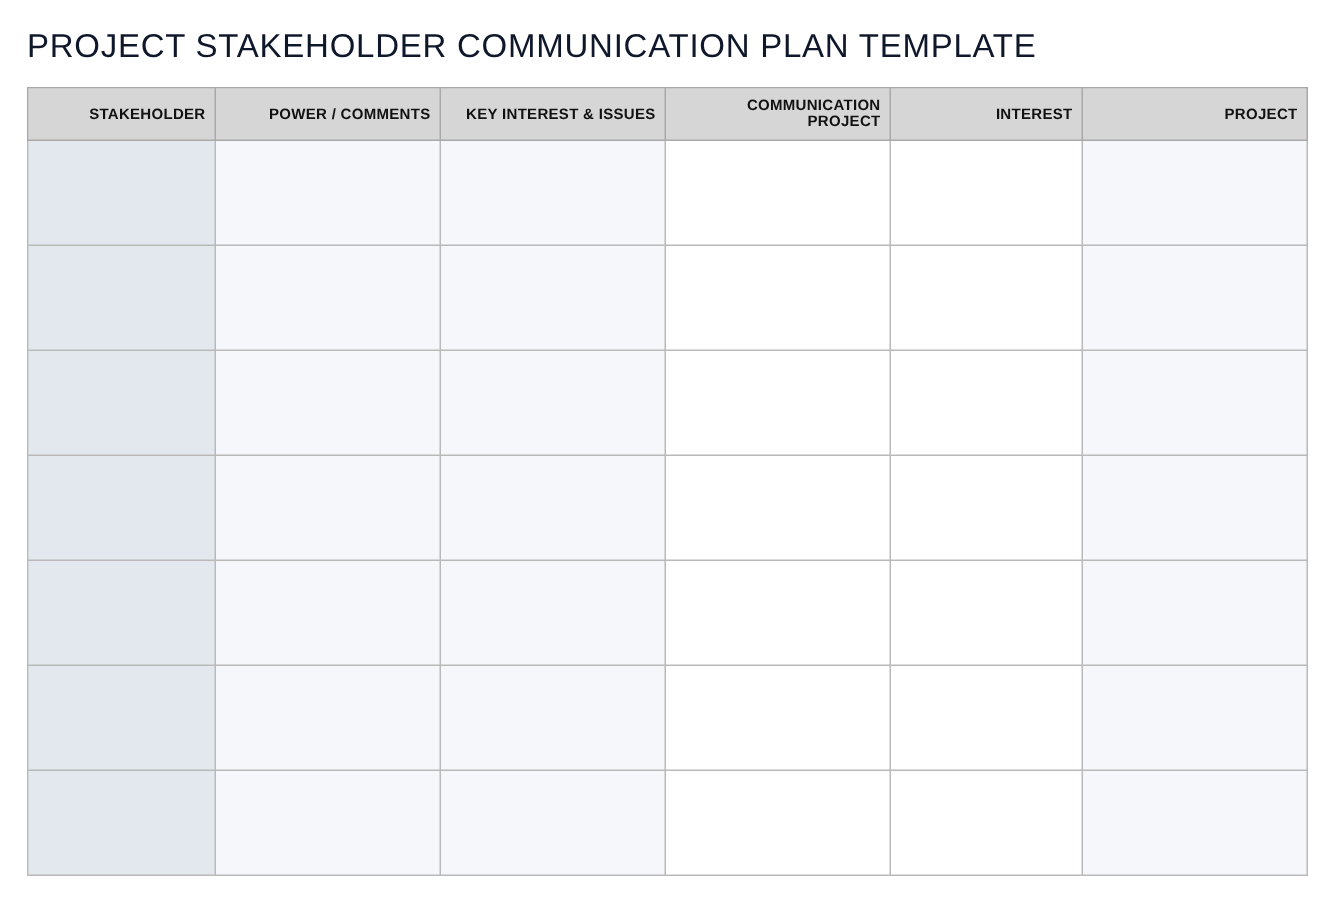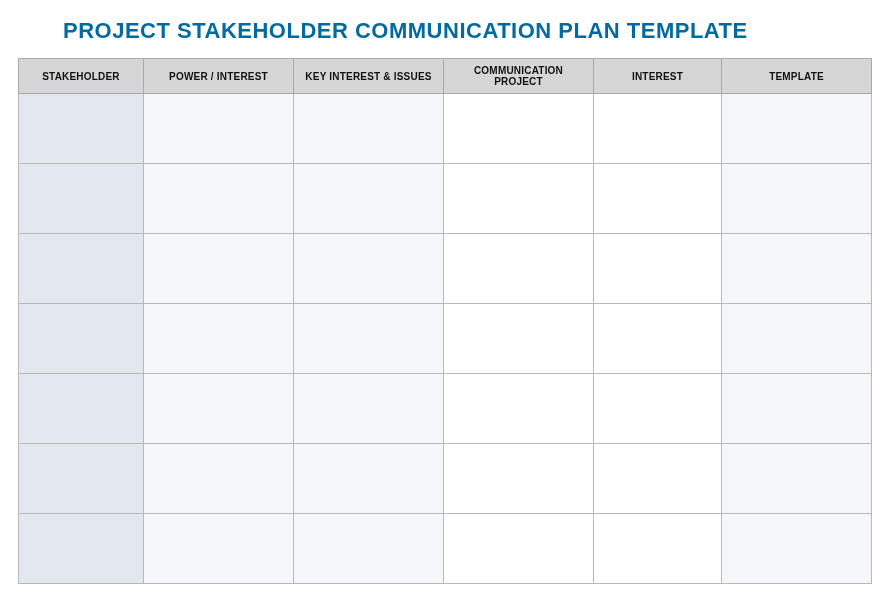--- a/index.html
+++ b/index.html
@@ -8,35 +8,34 @@
       padding: 0;
     }
     body {
       font-family: Arial, Helvetica, sans-serif;
       background: #ffffff;
       padding: 18px;
       width: 889px;
     }
     .page-title {
       font-size: 22px;
-      font-weight: 700;
-      color: #0369a1;
+      font-weight: 400;
+      color: #0f172a;
       letter-spacing: 0.5px;
       margin-bottom: 14px;
-      margin-left: 45px;
     }
     .plan-table {
       width: 853px;
       border-collapse: collapse;
       table-layout: fixed;
     }
     .plan-table th {
       background: #d6d6d6;
       border: 1px solid #a9a9a9;
-      text-align: center;
+      text-align: right;
       font-size: 10px;
       font-weight: 700;
       color: #111;
       padding: 6px 6px;
       height: 24px;
       vertical-align: middle;
       letter-spacing: 0.2px;
     }
     .plan-table td {
       border: 1px solid #b9b9b9;
@@ -66,25 +65,25 @@
     <col class="col-stakeholder">
     <col class="col-power">
     <col class="col-interest">
     <col class="col-vehicle">
     <col class="col-frequency">
     <col class="col-comments">
   </colgroup>
   <thead>
     <tr>
       <th>STAKEHOLDER</th>
-      <th>POWER / INTEREST</th>
+      <th>POWER / COMMENTS</th>
       <th>KEY INTEREST &amp; ISSUES</th>
       <th>COMMUNICATION PROJECT</th>
       <th>INTEREST</th>
-      <th>TEMPLATE</th>
+      <th>PROJECT</th>
     </tr>
   </thead>
   <tbody>
     <tr>
       <td class="cell-stake"></td>
       <td class="cell-light"></td>
       <td class="cell-light"></td>
       <td class="cell-white"></td>
       <td class="cell-white"></td>
       <td class="cell-light"></td>

